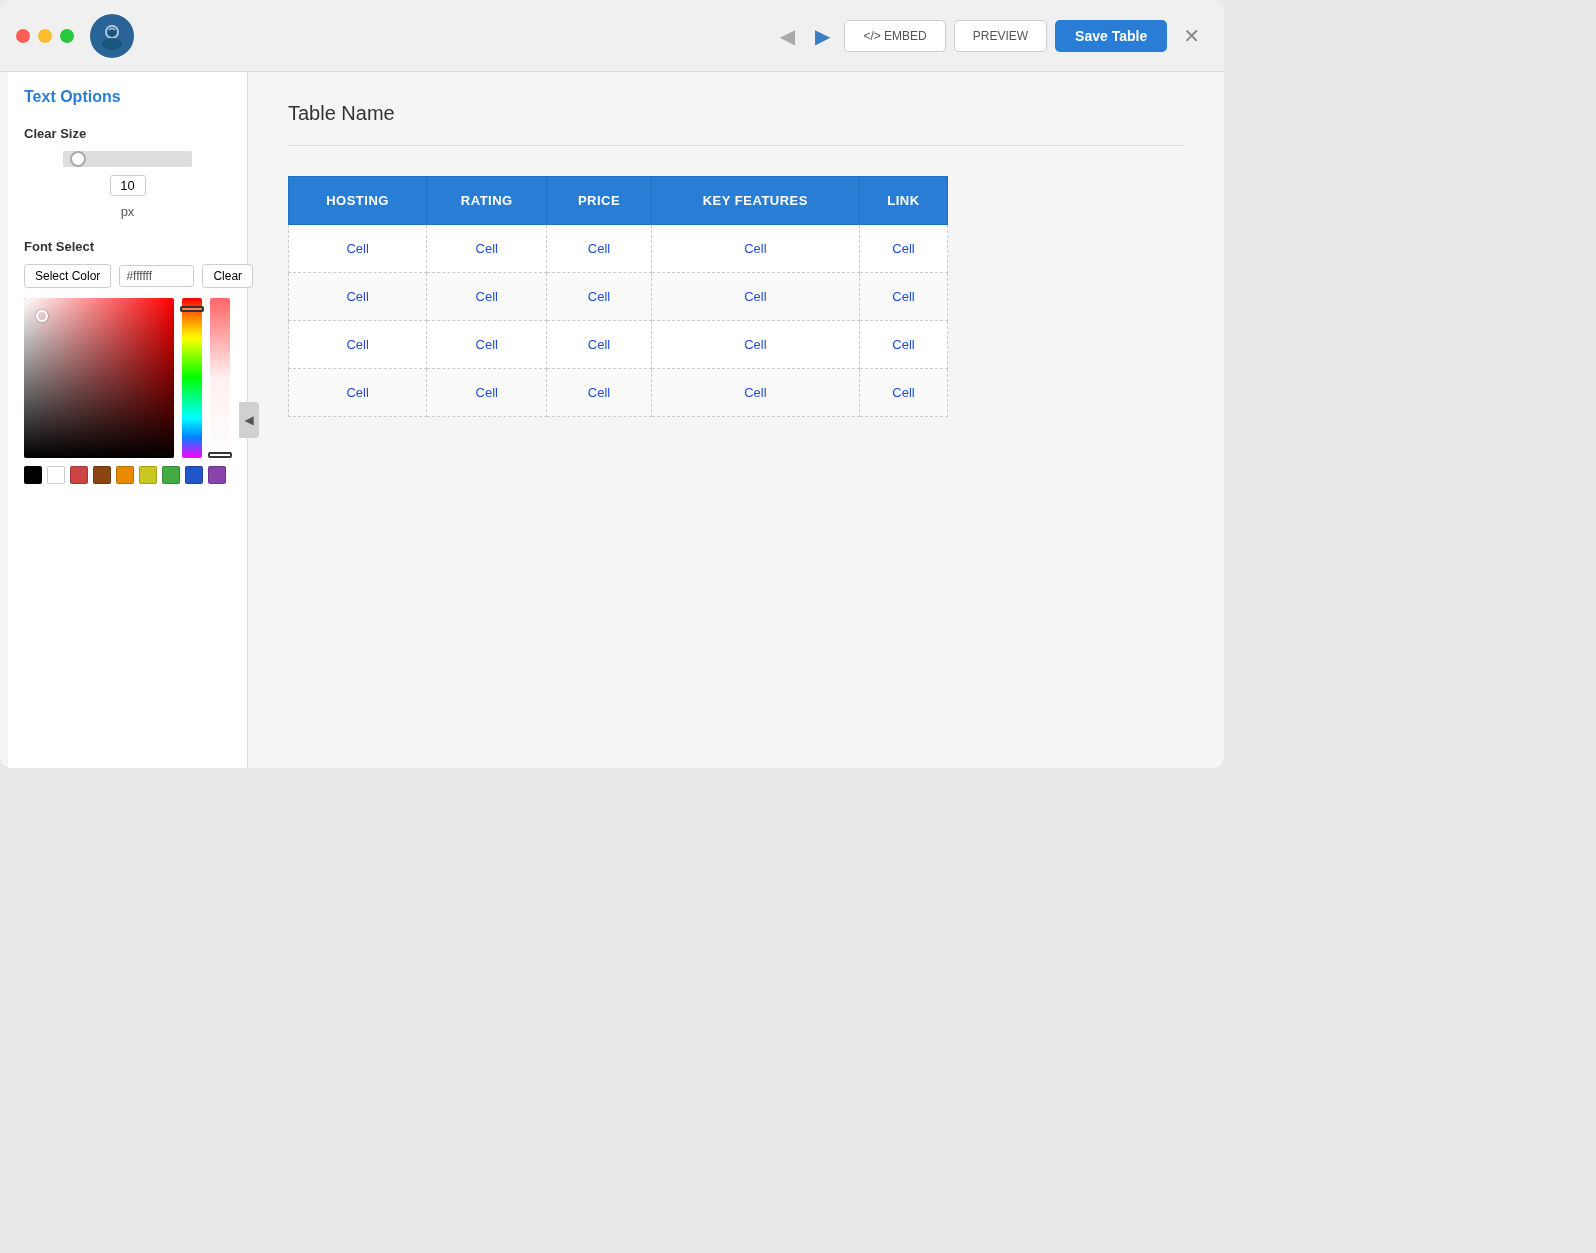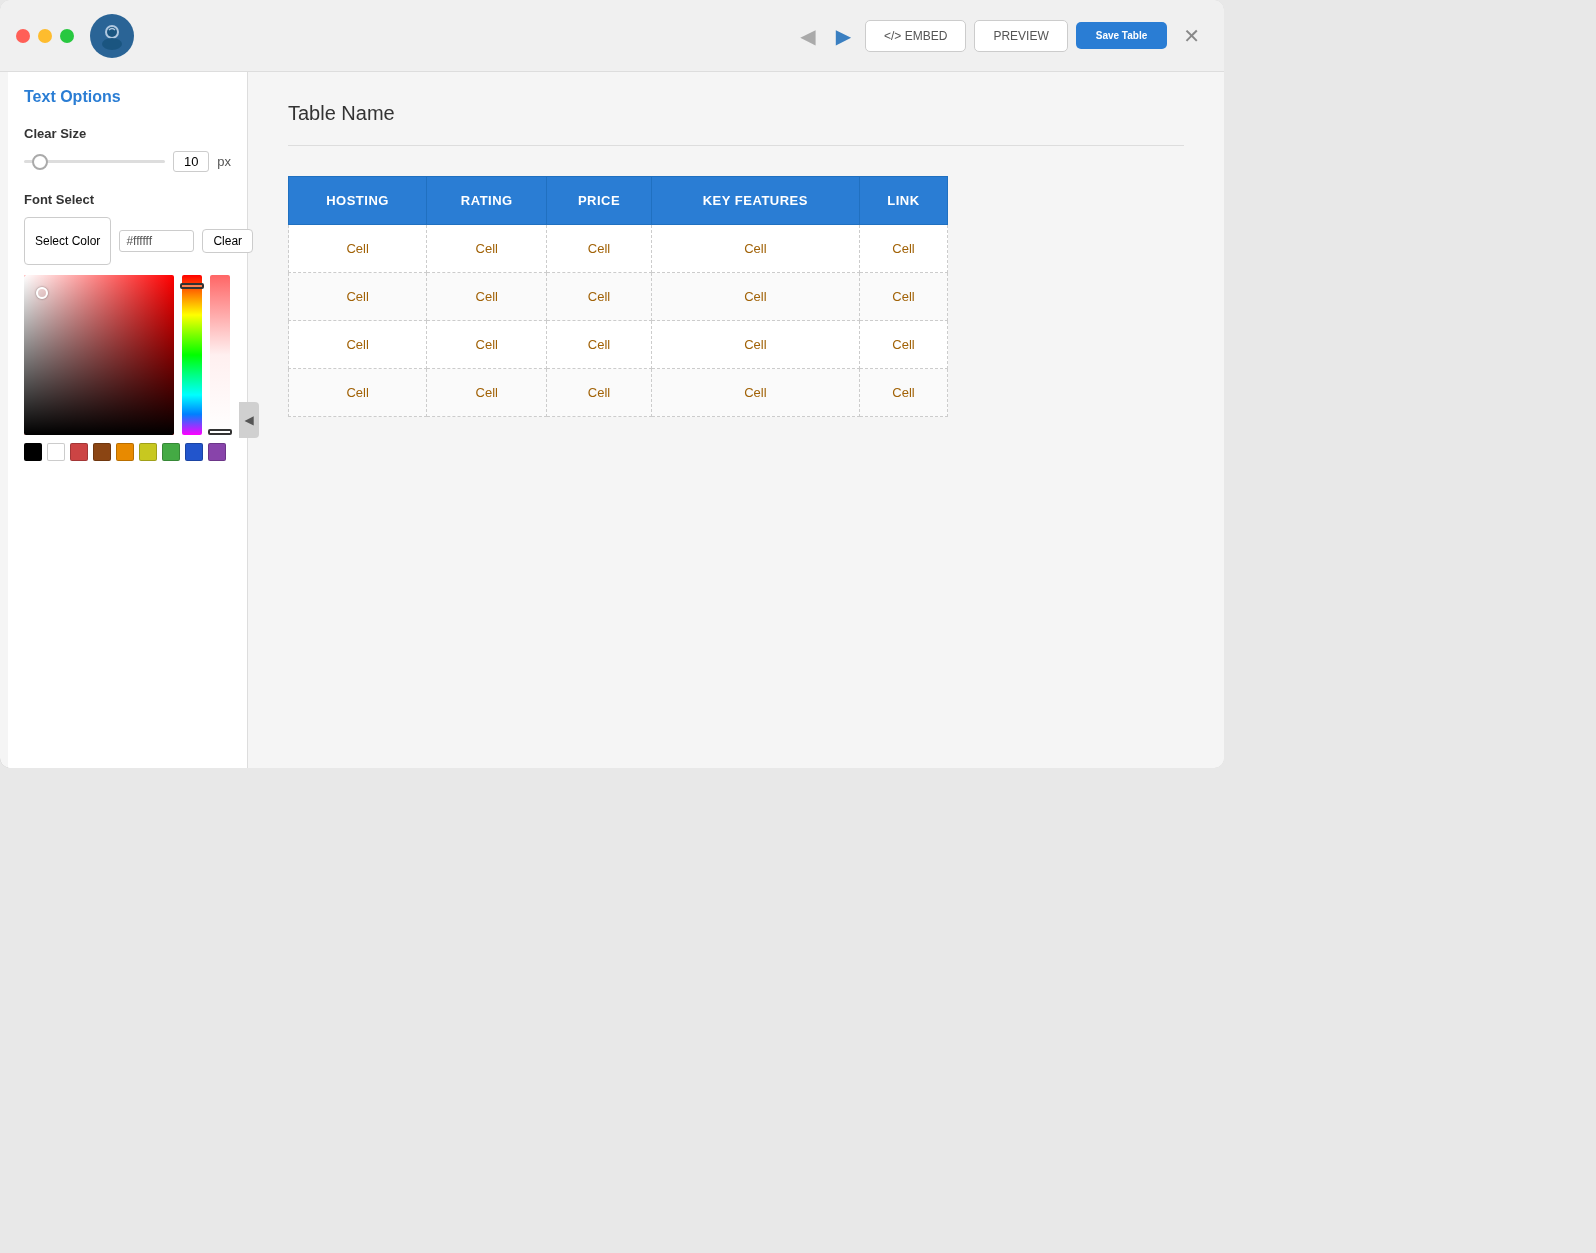--- a/index.html
+++ b/index.html
@@ -91,21 +91,21 @@
       font-size: 12px;
       color: #555;
     }
     .btn-save {
       background: #2a7dd4;
       color: #fff;
       border: none;
       padding: 8px 20px;
       border-radius: 5px;
       cursor: pointer;
-      font-size: 10px;
+      font-size: 14px;
       font-weight: 600;
     }
     .btn-close-x {
       background: none;
       border: none;
       font-size: 20px;
       color: #888;
       cursor: pointer;
       padding: 4px 8px;
     }
@@ -141,20 +141,21 @@
       font-size: 13px;
       font-weight: 600;
       color: #333;
       margin-bottom: 10px;
     }
 
     .font-size-row {
       display: flex;
       align-items: center;
       gap: 8px;
+      flex-direction: column;
     }
     .font-size-slider {
       flex: 1;
       -webkit-appearance: none;
       height: 3px;
       background: #ddd;
       border-radius: 2px;
       outline: none;
     }
     .font-size-slider::-webkit-slider-thumb {
@@ -181,21 +182,21 @@
 
     .color-row {
       display: flex;
       align-items: center;
       gap: 8px;
       margin-bottom: 10px;
     }
     .btn-select-color {
       border: 1px solid #ccc;
       background: #fff;
-      padding: 16px 10px;
+      padding: 4px 10px;
       border-radius: 4px;
       font-size: 12px;
       cursor: pointer;
       white-space: nowrap;
     }
     .color-hex {
       border: 1px solid #ccc;
       border-radius: 3px;
       padding: 3px 6px;
       font-size: 12px;
@@ -371,21 +372,21 @@
       padding: 16px 10px;
       font-size: 13px;
       font-weight: 700;
       letter-spacing: 0.5px;
       text-align: center;
       border: 1px solid #2070c0;
     }
     .data-table td {
       padding: 16px 10px;
       font-size: 13px;
-      color: #a16207;
+      color: #1d4ed8;
       text-align: center;
       border: 1px dashed #ccc;
       background: #fff;
     }
     .data-table tr:nth-child(even) td {
       background: #fafafa;
     }
 
     
     .color-hue-bar-wrap {

